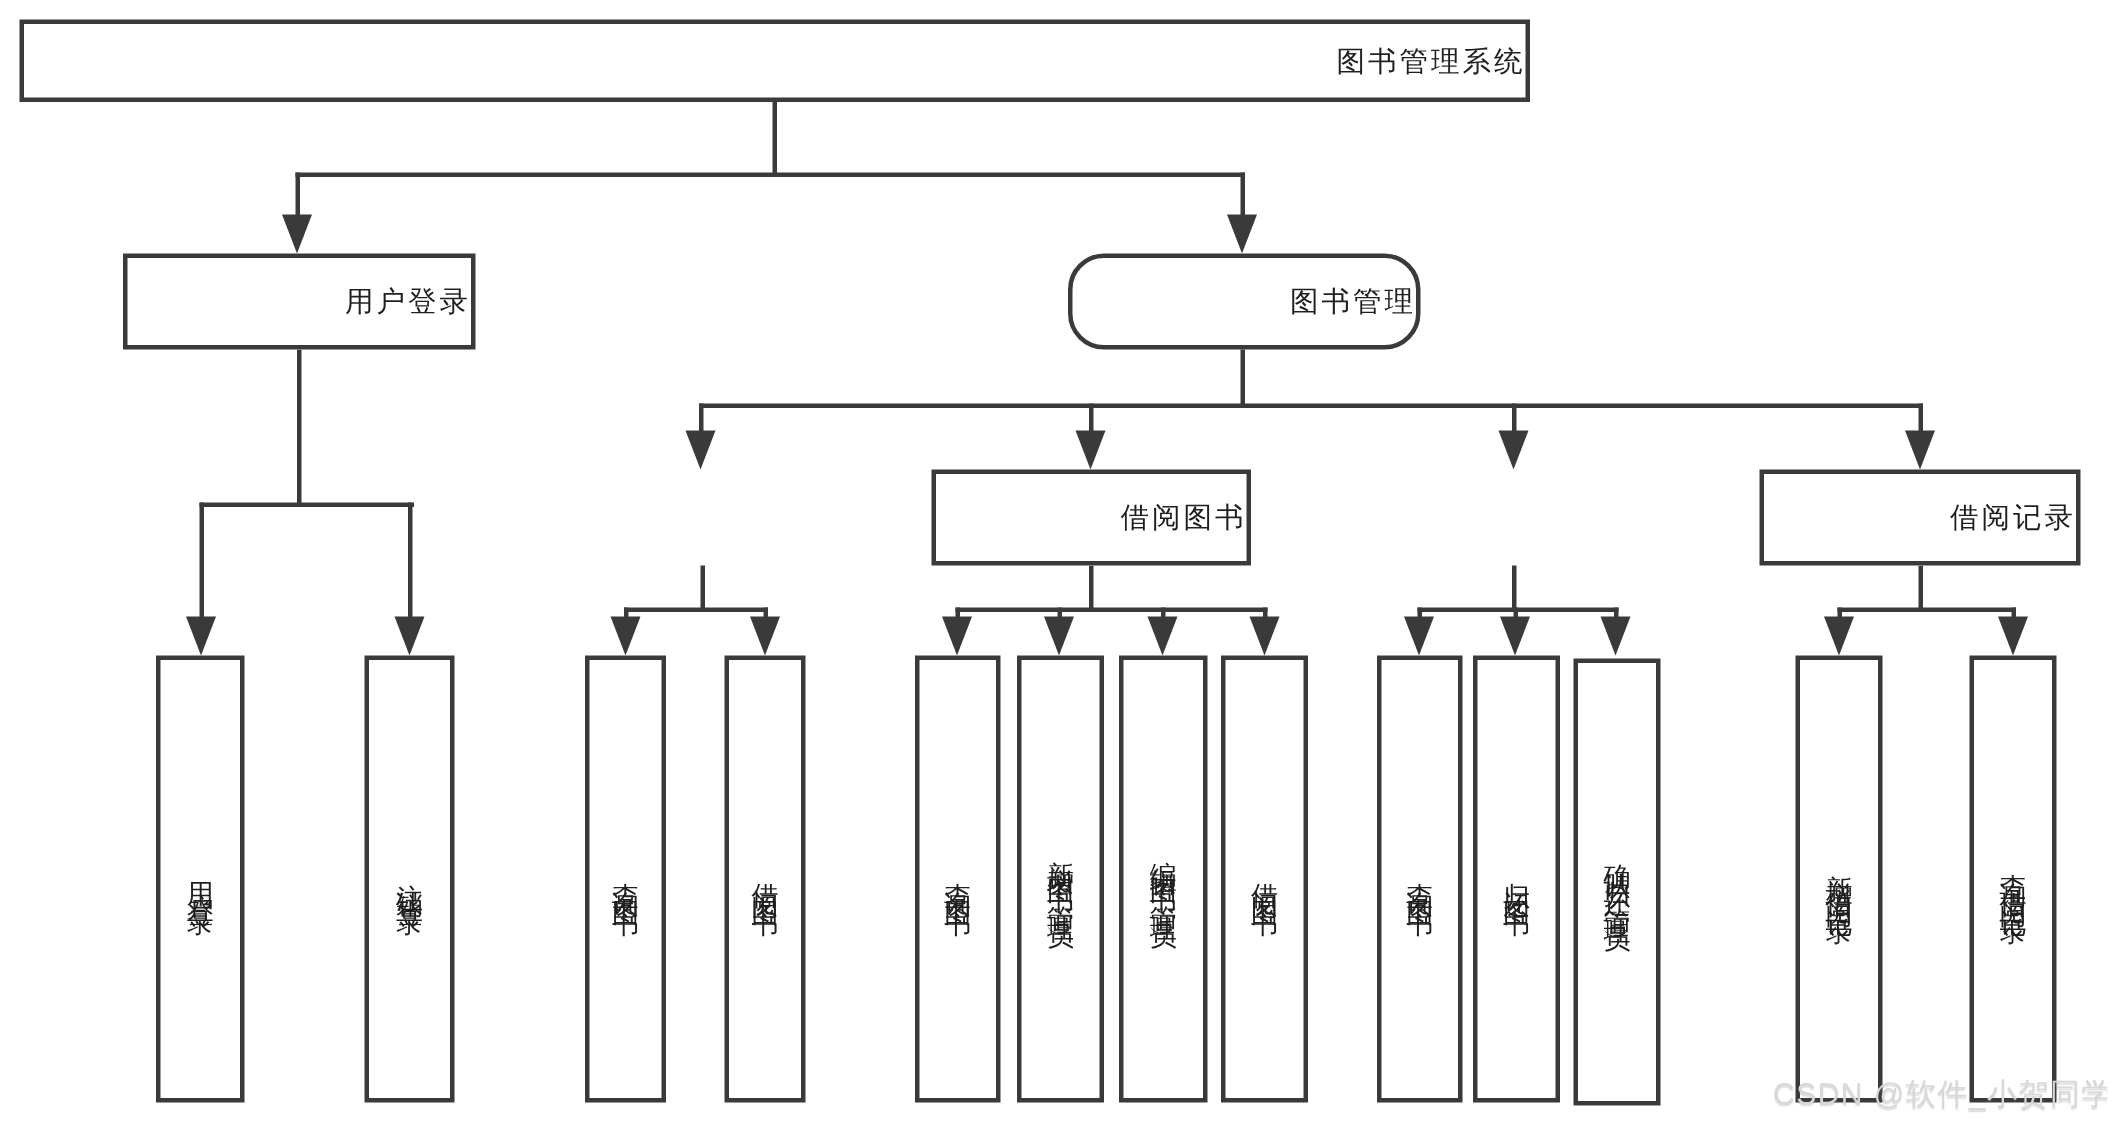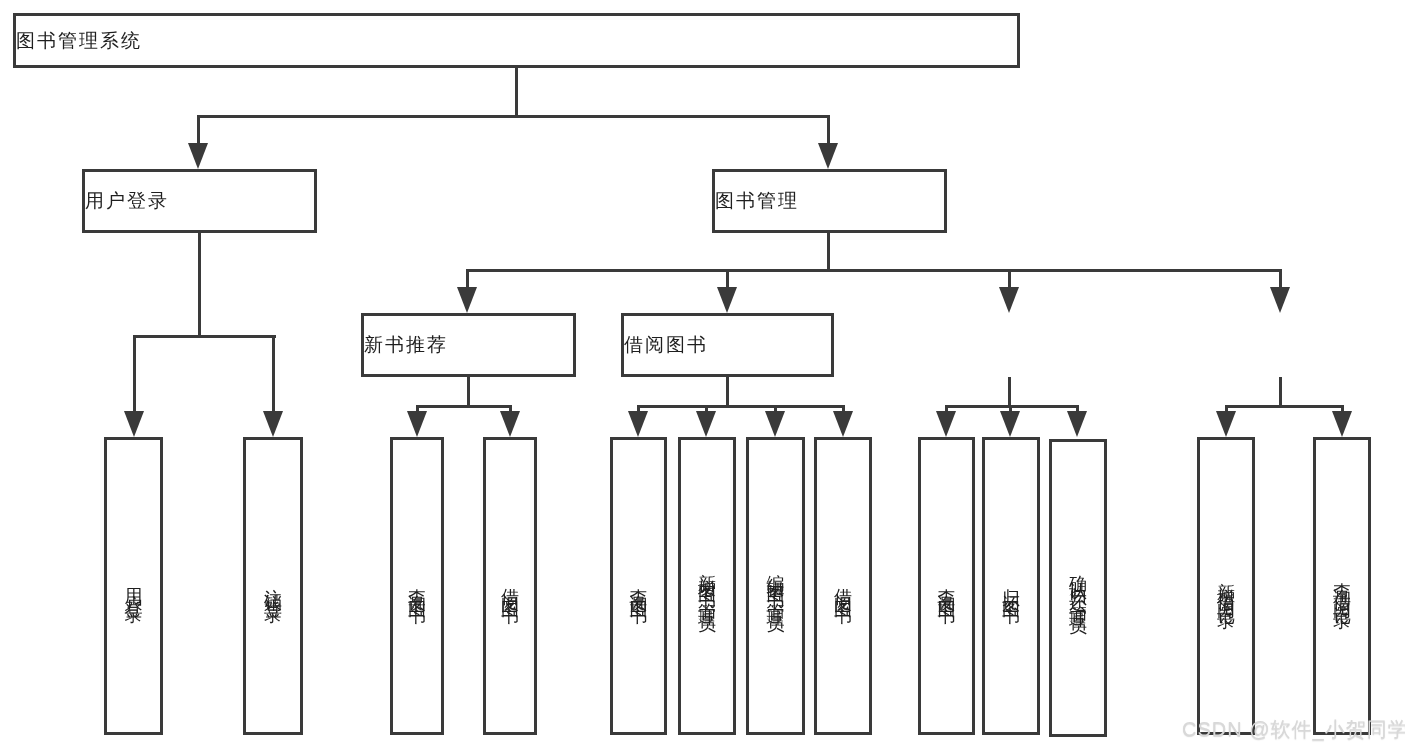--- a/index.html
+++ b/index.html
@@ -2,21 +2,21 @@
 <html><head>
 <meta charset="utf-8">
 <style>
   html,body{margin:0;padding:0;background:#ffffff;}
   .canvas{
     position:relative;width:1405px;height:747px;background:#ffffff;overflow:hidden;
     font-family:"Liberation Sans","DejaVu Sans",sans-serif;color:#1f1f1f;
   }
   .box{
     position:absolute;background:#ffffff;border:3px solid #3a3a3a;box-sizing:border-box;
-    display:flex;align-items:center;justify-content:flex-start;text-align:center;
+    display:flex;align-items:center;justify-content:flex-end;text-align:center;
     font-size:19px;letter-spacing:2px;z-index:2;
   }
   .vbox{
     position:absolute;background:#ffffff;border:3px solid #3a3a3a;box-sizing:border-box;
     display:flex;align-items:center;justify-content:center;z-index:2;
   }
   .vbox span{
     writing-mode:vertical-lr;text-orientation:mixed;
     font-size:18px;letter-spacing:6px;line-height:1;white-space:nowrap;
   }
@@ -39,33 +39,33 @@
 <div class="canvas">
 
   <div class="box" style="left:13px;top:13px;width:1007px;height:55px;">
     <span>图书管理系统</span>
   </div>
 
   <div class="box" style="left:82px;top:169px;width:235px;height:64px;">
     <span>用户登录</span>
   </div>
 
-  <div class="box" style="left:712px;top:169px;width:235px;height:64px;">
+  <div class="box" style="left:712px;top:169px;width:235px;height:64px;border-radius:24px;">
     <span>图书管理</span>
   </div>
 
-  <div class="box" style="left:361px;top:313px;width:215px;height:64px;">
-    <span>新书推荐</span>
-  </div>
 
   <div class="box" style="left:621px;top:313px;width:213px;height:64px;">
     <span>借阅图书</span>
   </div>
 
 
+  <div class="box" style="left:1173px;top:313px;width:214px;height:64px;">
+    <span>借阅记录</span>
+  </div>
 
   <div class="vbox" style="left:104px;top:437px;width:59px;height:298px;">
     <span>用户登录</span>
   </div>
   <div class="vbox" style="left:243px;top:437px;width:60px;height:298px;">
     <span>注销登录</span>
   </div>
 
   <div class="vbox" style="left:390px;top:437px;width:54px;height:298px;">
     <span>查询图书</span>

